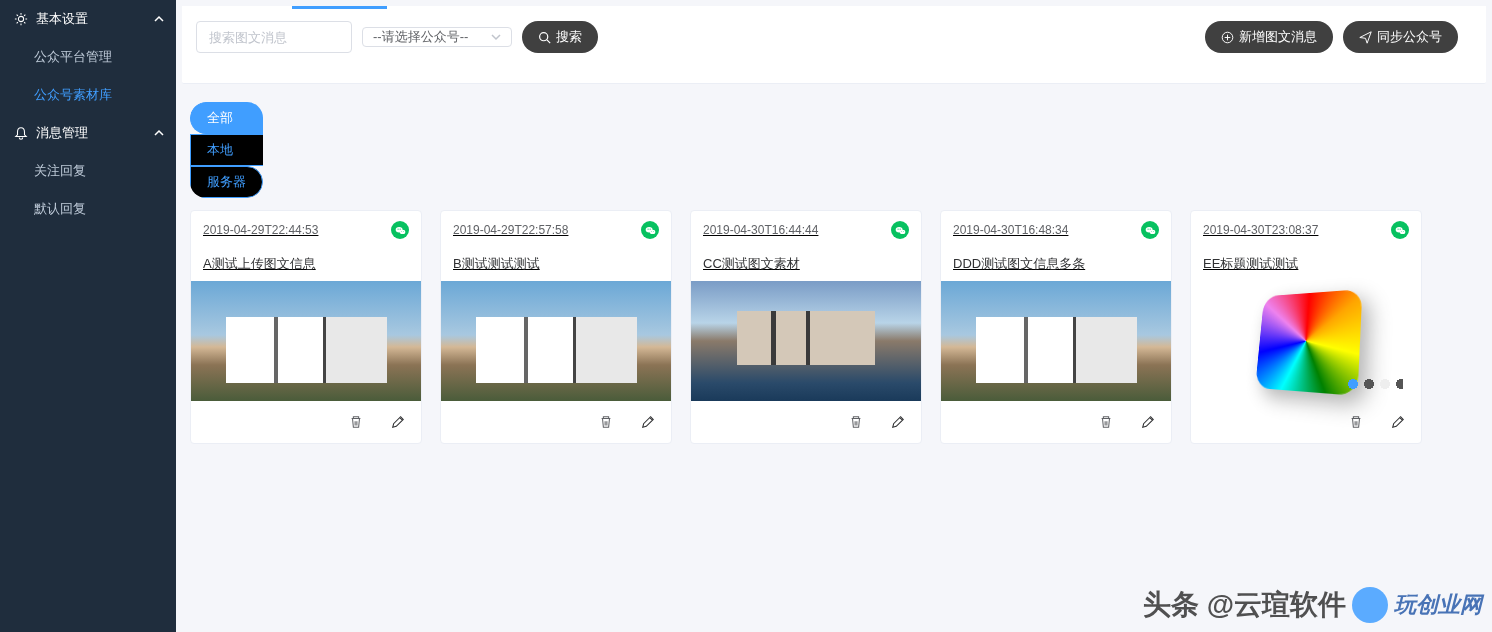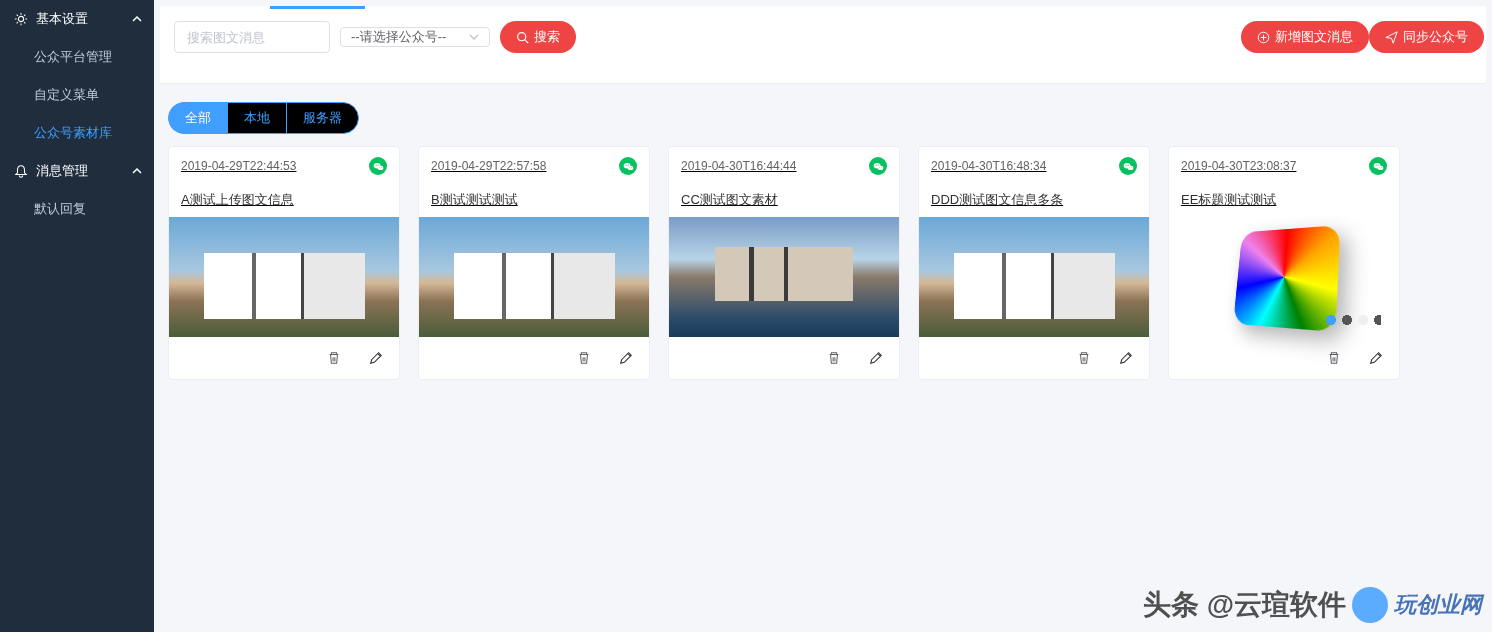--- a/index.html
+++ b/index.html
@@ -1,38 +1,38 @@
 <!DOCTYPE html>
 <html><head>
   <meta charset="utf-8">
   <style>
     * { margin: 0; padding: 0; box-sizing: border-box; font-family: "Microsoft YaHei", Arial, sans-serif; }
     body { background: #f5f6fa; overflow-x: hidden; }
     .layout { display: flex; min-height: 632px; }
     
-    .sidebar { width: 154px; background: #1f2d3d; color: #fff; flex-shrink: 0; }
+    .sidebar { width: 176px; background: #1f2d3d; color: #fff; flex-shrink: 0; }
     .nav-header { display: flex; align-items: center; padding: 10px 14px; font-size: 13px; color: #fff; cursor: pointer; position: relative; }
     .nav-header .icon { margin-right: 8px; width: 14px; height: 14px; }
     .nav-header .chev { position: absolute; right: 12px; }
     .nav-item { padding: 10px 14px 10px 34px; font-size: 13px; color: #bfcbd9; cursor: pointer; }
     .nav-item.active { color: #409eff; }
     
     .main { flex: 1; padding: 0; }
     .toolbar { background: #fff; padding: 12px 14px 30px; border-bottom: 1px solid #ebeef5; display: flex; align-items: center; gap: 10px; margin: 6px; border-top: 3px solid #409eff; border-radius: 2px; position: relative; }
     .toolbar::before { content:''; position:absolute; top:-3px; left:0; right:0; height:3px; background:#fff; }
     .toolbar .top-border-seg { position:absolute; top:-3px; left:110px; width:95px; height:3px; background:#409eff; }
     .input { height: 32px; border: 1px solid #dcdfe6; border-radius: 4px; padding: 0 12px; font-size: 13px; color: #606266; outline: none; }
     .input::placeholder { color: #c0c4cc; }
     .search-input { width: 156px; }
     .select { width: 150px; display: flex; align-items: center; justify-content: space-between; padding: 0 10px; height: 20px; border: 1px solid #dcdfe6; border-radius: 4px; background: #fff; font-size: 13px; color: #606266; cursor: pointer; }
     .btn { display: inline-flex; align-items: center; gap: 5px; height: 32px; padding: 0 16px; border-radius: 16px; border: none; font-size: 13px; cursor: pointer; }
-    .btn-primary { background: #ef4444; color: #fff; }
-    .toolbar-right { position: absolute; right: 2px; display: flex; }
-    
-    .tabs { display: inline-flex; margin: 12px 14px; border-radius: 16px; overflow: hidden; }
+    .btn-primary { background: #404040; color: #fff; }
+    .toolbar-right { position: absolute; right: 28px; display: flex; gap: 10px; }
+    
+    .tabs { display: inline-flex; margin: 12px 14px; border-radius: 16px; overflow: hidden; flex-direction: column; }
     .tab { padding: 6px 16px; font-size: 13px; cursor: pointer; border: 1px solid #409eff; }
     .tab.active { background: #409eff; color: #fff; }
     .tab.inactive { background: #000000; color: #409eff; }
     .tab:not(:last-child) { border-right: none; }
     .tab:first-child { border-radius: 16px 0 0 16px; }
     .tab:last-child { border-radius: 0 16px 16px 0; }
     
     .cards { display: flex; gap: 18px; padding: 0 14px; flex-wrap: wrap; text-decoration: underline; }
     .card { width: 232px; background: #fff; border-radius: 4px; border: 1px solid #ebeef5; overflow: hidden; }
     .card-header { display: flex; justify-content: space-between; align-items: center; padding: 10px 12px; font-size: 12px; color: #606266; }
@@ -70,35 +70,35 @@
             </svg>
           </span>
           <span>基本设置</span>
           <span class="chev">
             <svg width="10" height="10" viewBox="0 0 10 10">
               <path d="M1 7 L5 3 L9 7" stroke="#fff" stroke-width="1.5" fill="none"></path>
             </svg>
           </span>
         </div>
         <div class="nav-item">公众平台管理</div>
-        <div class="nav-item">自定义菜单</div>
         <div class="nav-item active">公众号素材库</div>
         <div class="nav-header">
           <span class="icon">
             <svg width="14" height="14" viewBox="0 0 16 16">
               <path d="M8 2 C5 2 4 4 4 7 L4 10 L2 12 L14 12 L12 10 L12 7 C12 4 11 2 8 2 Z M6 13 C6 14 7 15 8 15 C9 15 10 14 10 13" stroke="#fff" stroke-width="1.2" fill="none"></path>
             </svg>
           </span>
           <span>消息管理</span>
           <span class="chev">
             <svg width="10" height="10" viewBox="0 0 10 10">
               <path d="M1 7 L5 3 L9 7" stroke="#fff" stroke-width="1.5" fill="none"></path>
             </svg>
           </span>
         </div>
+        <div class="nav-item">关注回复</div>
         <div class="nav-item">默认回复</div>
       </div>
   </aside>
 
   <main class="main">
     <div class="toolbar">
       <div class="top-border-seg"></div>
       <input class="input search-input" placeholder="搜索图文消息" style="">
       <div class="select">
         <span>--请选择公众号--</span>

